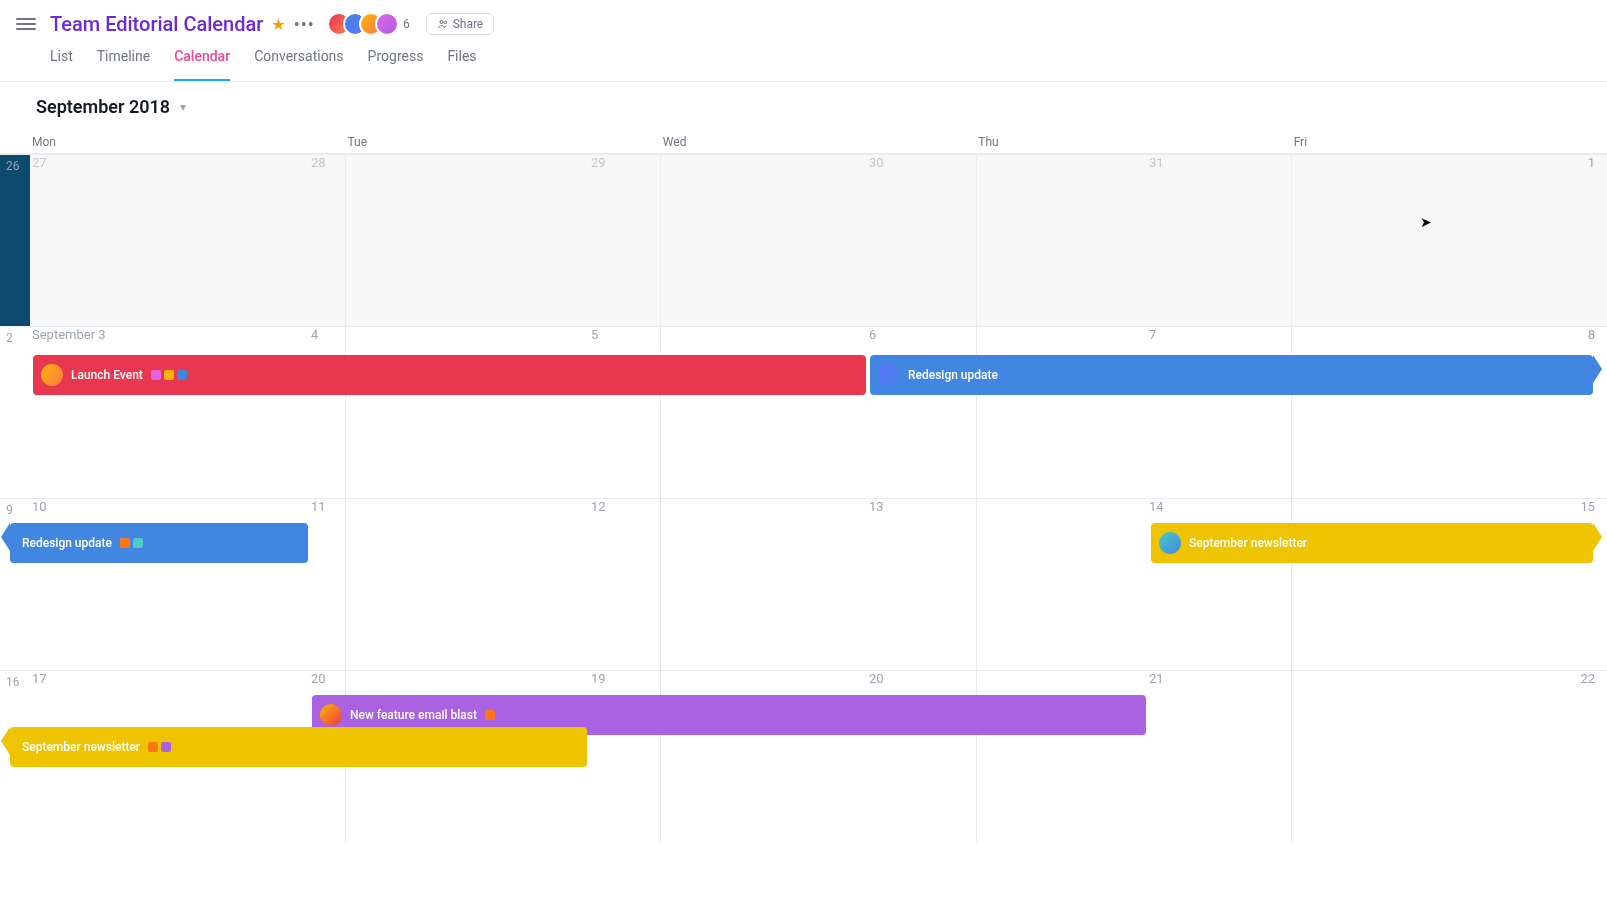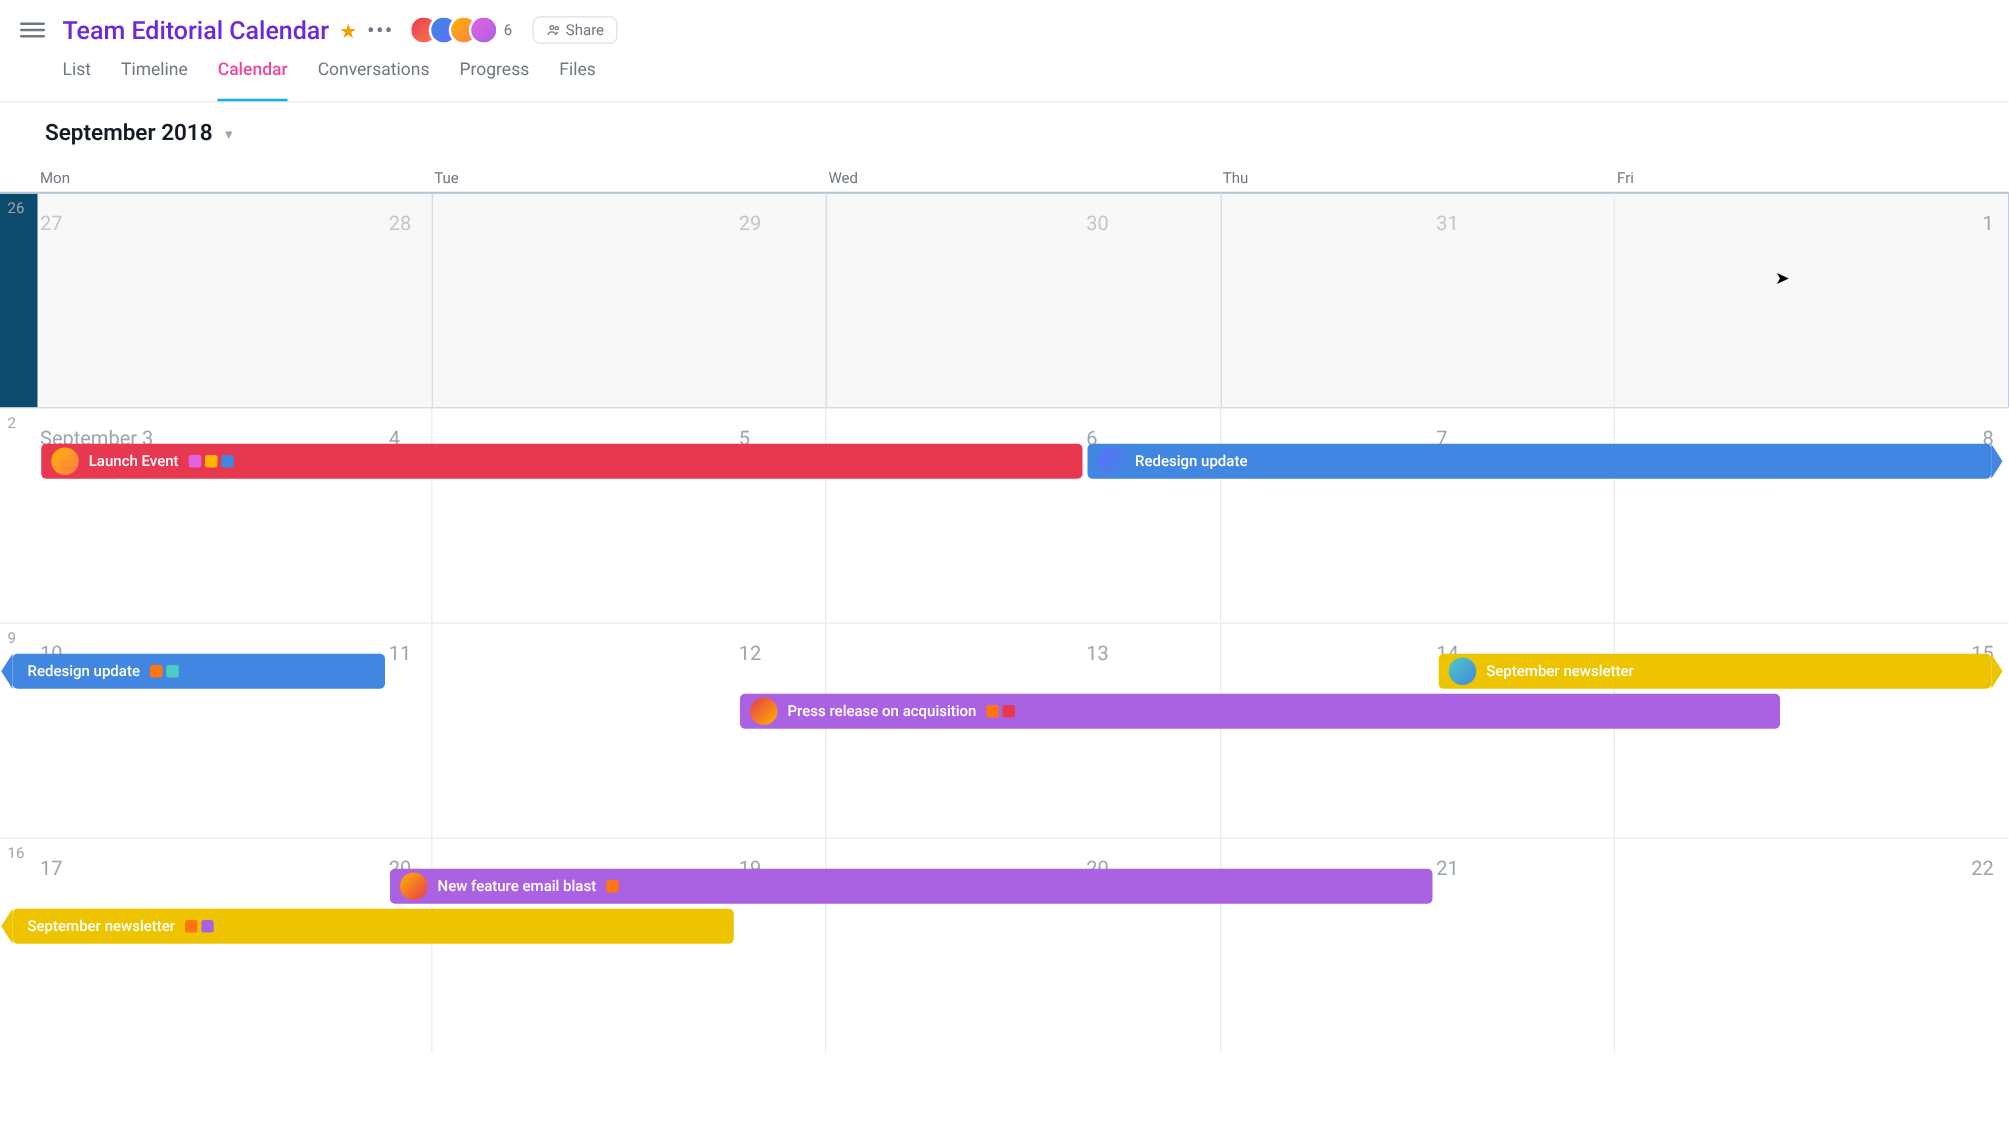--- a/index.html
+++ b/index.html
@@ -61,21 +61,21 @@
 
 
 .calendar { position: relative; width: 100%; }
 .day-header-row { display:flex; padding-left: 30px; border-bottom: 1px solid #e8ecee;}
 .day-header { flex:1; font-size: 12px; color:#6f7782; padding: 4px 2px;}
 .week-row { position: relative; }
 .week-bg { display:flex; padding-left: 30px; height: 100%; position:absolute; inset:0;}
 .day-col { flex:1; border-right: 1px solid #e8ecee;}
 .day-col:last-child { border-right: none;}
 .week-num { position:absolute; left: 6px; top: 4px; font-size:12px; color:#9ca6af;}
-.day-num { position:absolute; top: 14px; font-size:16px; color:#9ca6af;}
+.day-num { position:absolute; top: 0; font-size:13px; color:#9ca6af;}
 .day-num.dim { color:#c1c7cd;}
 .week0 { height: 172px; background:#0c4a6e;}
 .week0 .day-col { background:#f9f8f8;}
 .week1 { height: 172px;}
 .week2 { height: 172px;}
 .week3 { height: 172px;}
 
 
 .week-row { border-top: 1px solid #e8ecee;}
 
@@ -87,21 +87,21 @@
 }
 .settings-btn {
   position:absolute; right: 22px; top:150px;
   width: 32px; height: 32px; border:1px solid #d3d3d6; border-radius:6px;
   background:#fff; display:flex; align-items:center; justify-content:center;
   cursor:pointer; color:#6f7782;
 }
 
 
 .task-bar {
-  position:absolute; height: 28px; border-radius: 4px;
+  position:absolute; height: 40px; border-radius: 4px;
   display:flex; align-items:center; padding: 0 8px; gap: 8px;
   color:#fff; font-size: 12px; font-weight: 500;
   cursor:pointer;
 }
 .task-bar.arrow-right::after {
   content:''; position:absolute; right:-9px; top:0;
   border-top: 14px solid transparent;
   border-bottom: 14px solid transparent;
   border-left: 9px solid var(--bar-color);
 }
@@ -254,28 +254,20 @@
         <div class="tag-dot" style="background:#ff7511"></div>
         <div class="tag-dot" style="background:#4ecbc4"></div>
       </div>
     </div>
 
     <div class="task-bar arrow-right" style="--bar-color:#eec300; background:#eec300; left:1151px; right:14px; top:24px;">
       <div class="task-avatar" style="background:linear-gradient(135deg,#4ecbc4,#4186e0)"></div>
       <span>September newsletter</span>
     </div>
 
-    <div class="task-bar" style="--bar-color:#aa62e3; background:#aa62e3; left:592px; width:832px; top:56px;">
-      <div class="task-avatar" style="background:linear-gradient(135deg,#e8384f,#ffb400)"></div>
-      <span>Press release on acquisition</span>
-      <div class="tag-dots">
-        <div class="tag-dot" style="background:#ff7511"></div>
-        <div class="tag-dot" style="background:#e8384f"></div>
-      </div>
-    </div>
   </div>
 
   <div class="week-row week3">
     <div class="week-bg">
         <div class="day-col"></div>
         <div class="day-col"></div>
         <div class="day-col"></div>
         <div class="day-col"></div>
         <div class="day-col"></div>
       </div>

